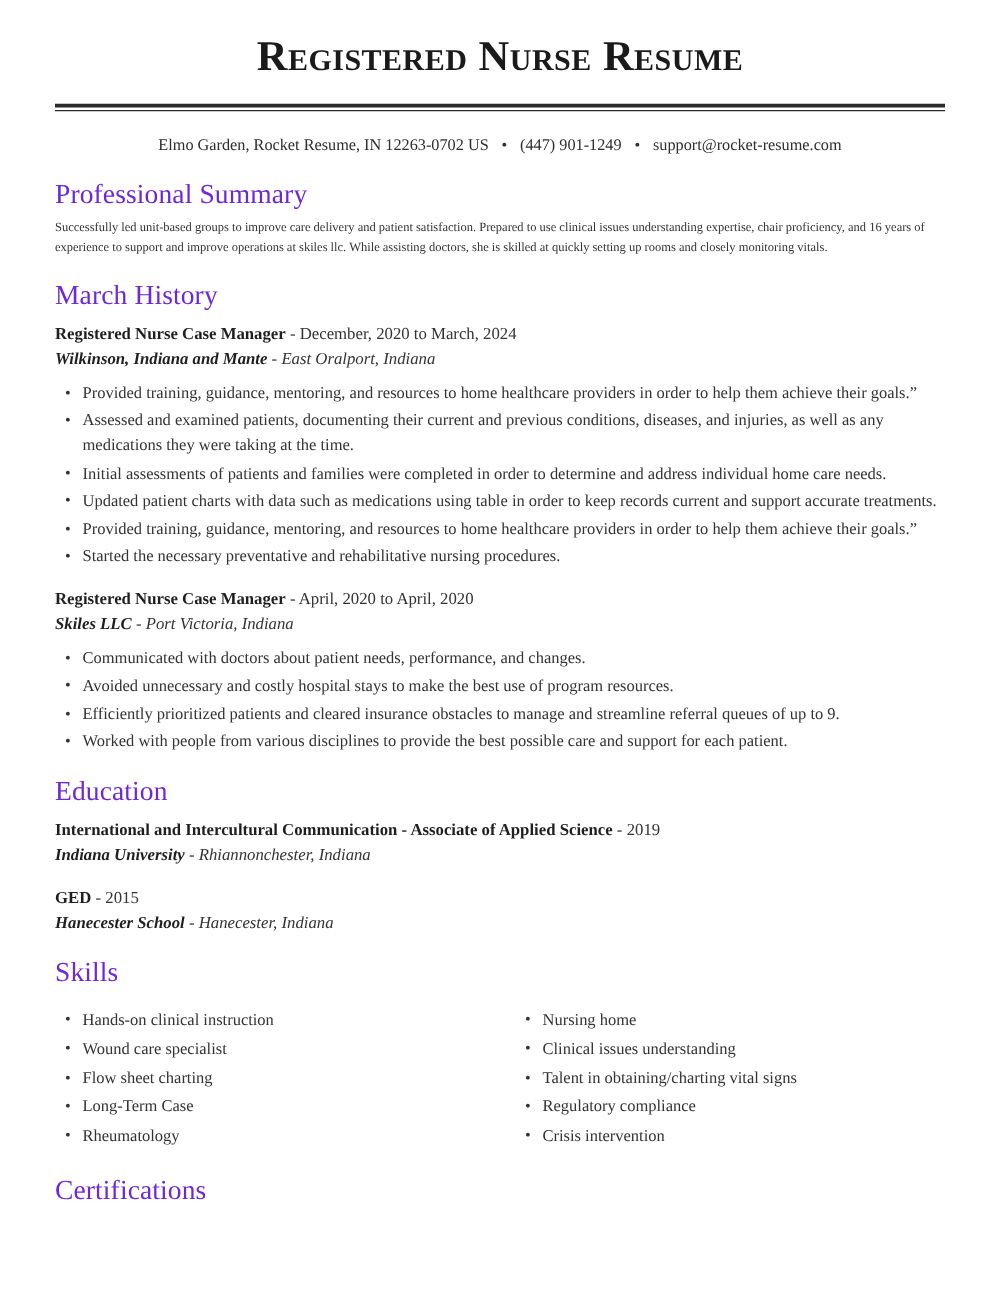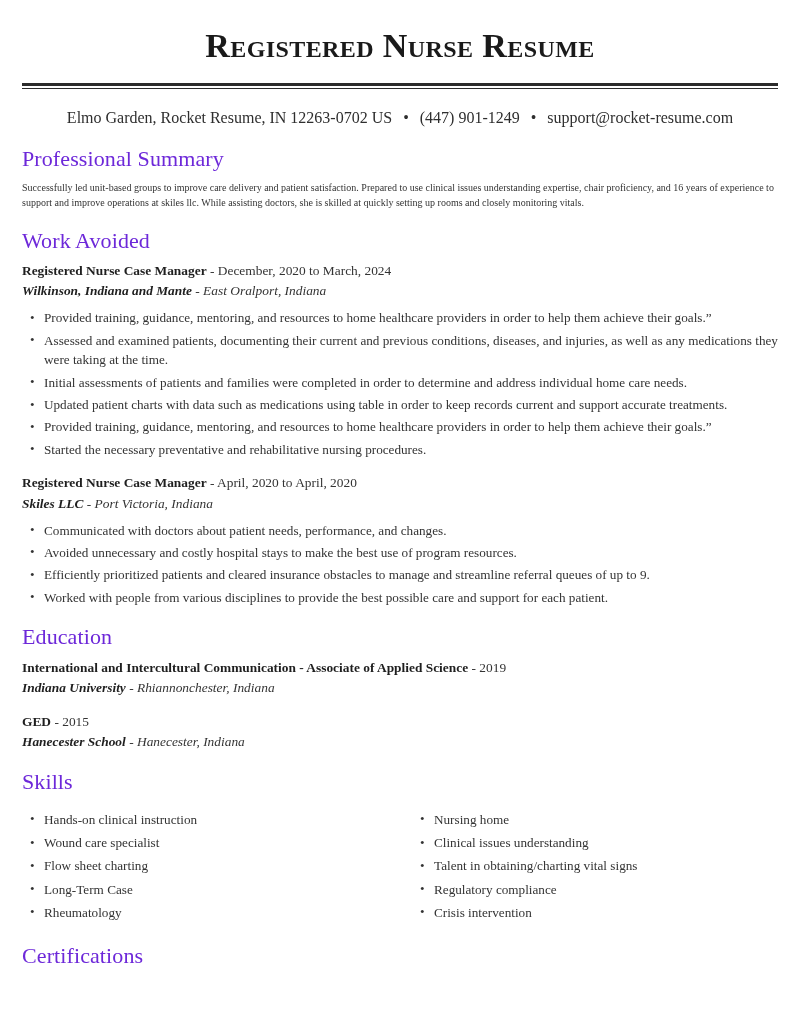--- a/index.html
+++ b/index.html
@@ -6,21 +6,21 @@
     margin: 0;
     padding: 0;
     background: #ffffff;
   }
   .page {
     position: relative;
     width: 800px;
     height: 1035px;
     background: #ffffff;
     box-sizing: border-box;
-    padding: 0 22px;
+    padding: 0 44px;
     font-family: "Liberation Serif", "DejaVu Serif", serif;
     color: #333333;
     overflow: hidden;
   }
 
   
   .doc-title {
     margin: 0;
     padding-top: 28px;
     text-align: center;
@@ -34,21 +34,21 @@
   }
   .title-rule {
     margin-top: 18px;
     border-top: 3px solid #2b2b2b;
     border-bottom: 1px solid #2b2b2b;
     height: 2px;
     box-sizing: content-box;
   }
   .contact-line {
     text-align: center;
-    font-size: 16px;
+    font-size: 13px;
     line-height: 1.4;
     color: #2e2e2e;
     padding-top: 18px;
   }
   .contact-sep {
     padding: 0 7px;
     color: #2e2e2e;
   }
 
   
@@ -151,21 +151,21 @@
     <span class="contact-sep">•</span>
     <span>support@rocket-resume.com</span>
   </div>
 
   <div class="section">
     <h2 class="section-title">Professional Summary</h2>
     <p class="summary-text">Successfully led unit-based groups to improve care delivery and patient satisfaction. Prepared to use clinical issues understanding expertise, chair proficiency, and 16 years of experience to support and improve operations at skiles llc. While assisting doctors, she is skilled at quickly setting up rooms and closely monitoring vitals.</p>
   </div>
 
   <div class="section">
-    <h2 class="section-title">Work Avoided</h2>
+    <h2 class="section-title">March History</h2>
 
     <div class="entry">
       <div class="entry-line1">
         <span class="role">Registered Nurse Case Manager</span>
         <span class="dash">-</span>
         <span>December, 2020 to March, 2024</span>
       </div>
       <div class="entry-line2">
         <span class="org">Wilkinson, Indiana and Mante</span>
         <span class="dash">-</span>

